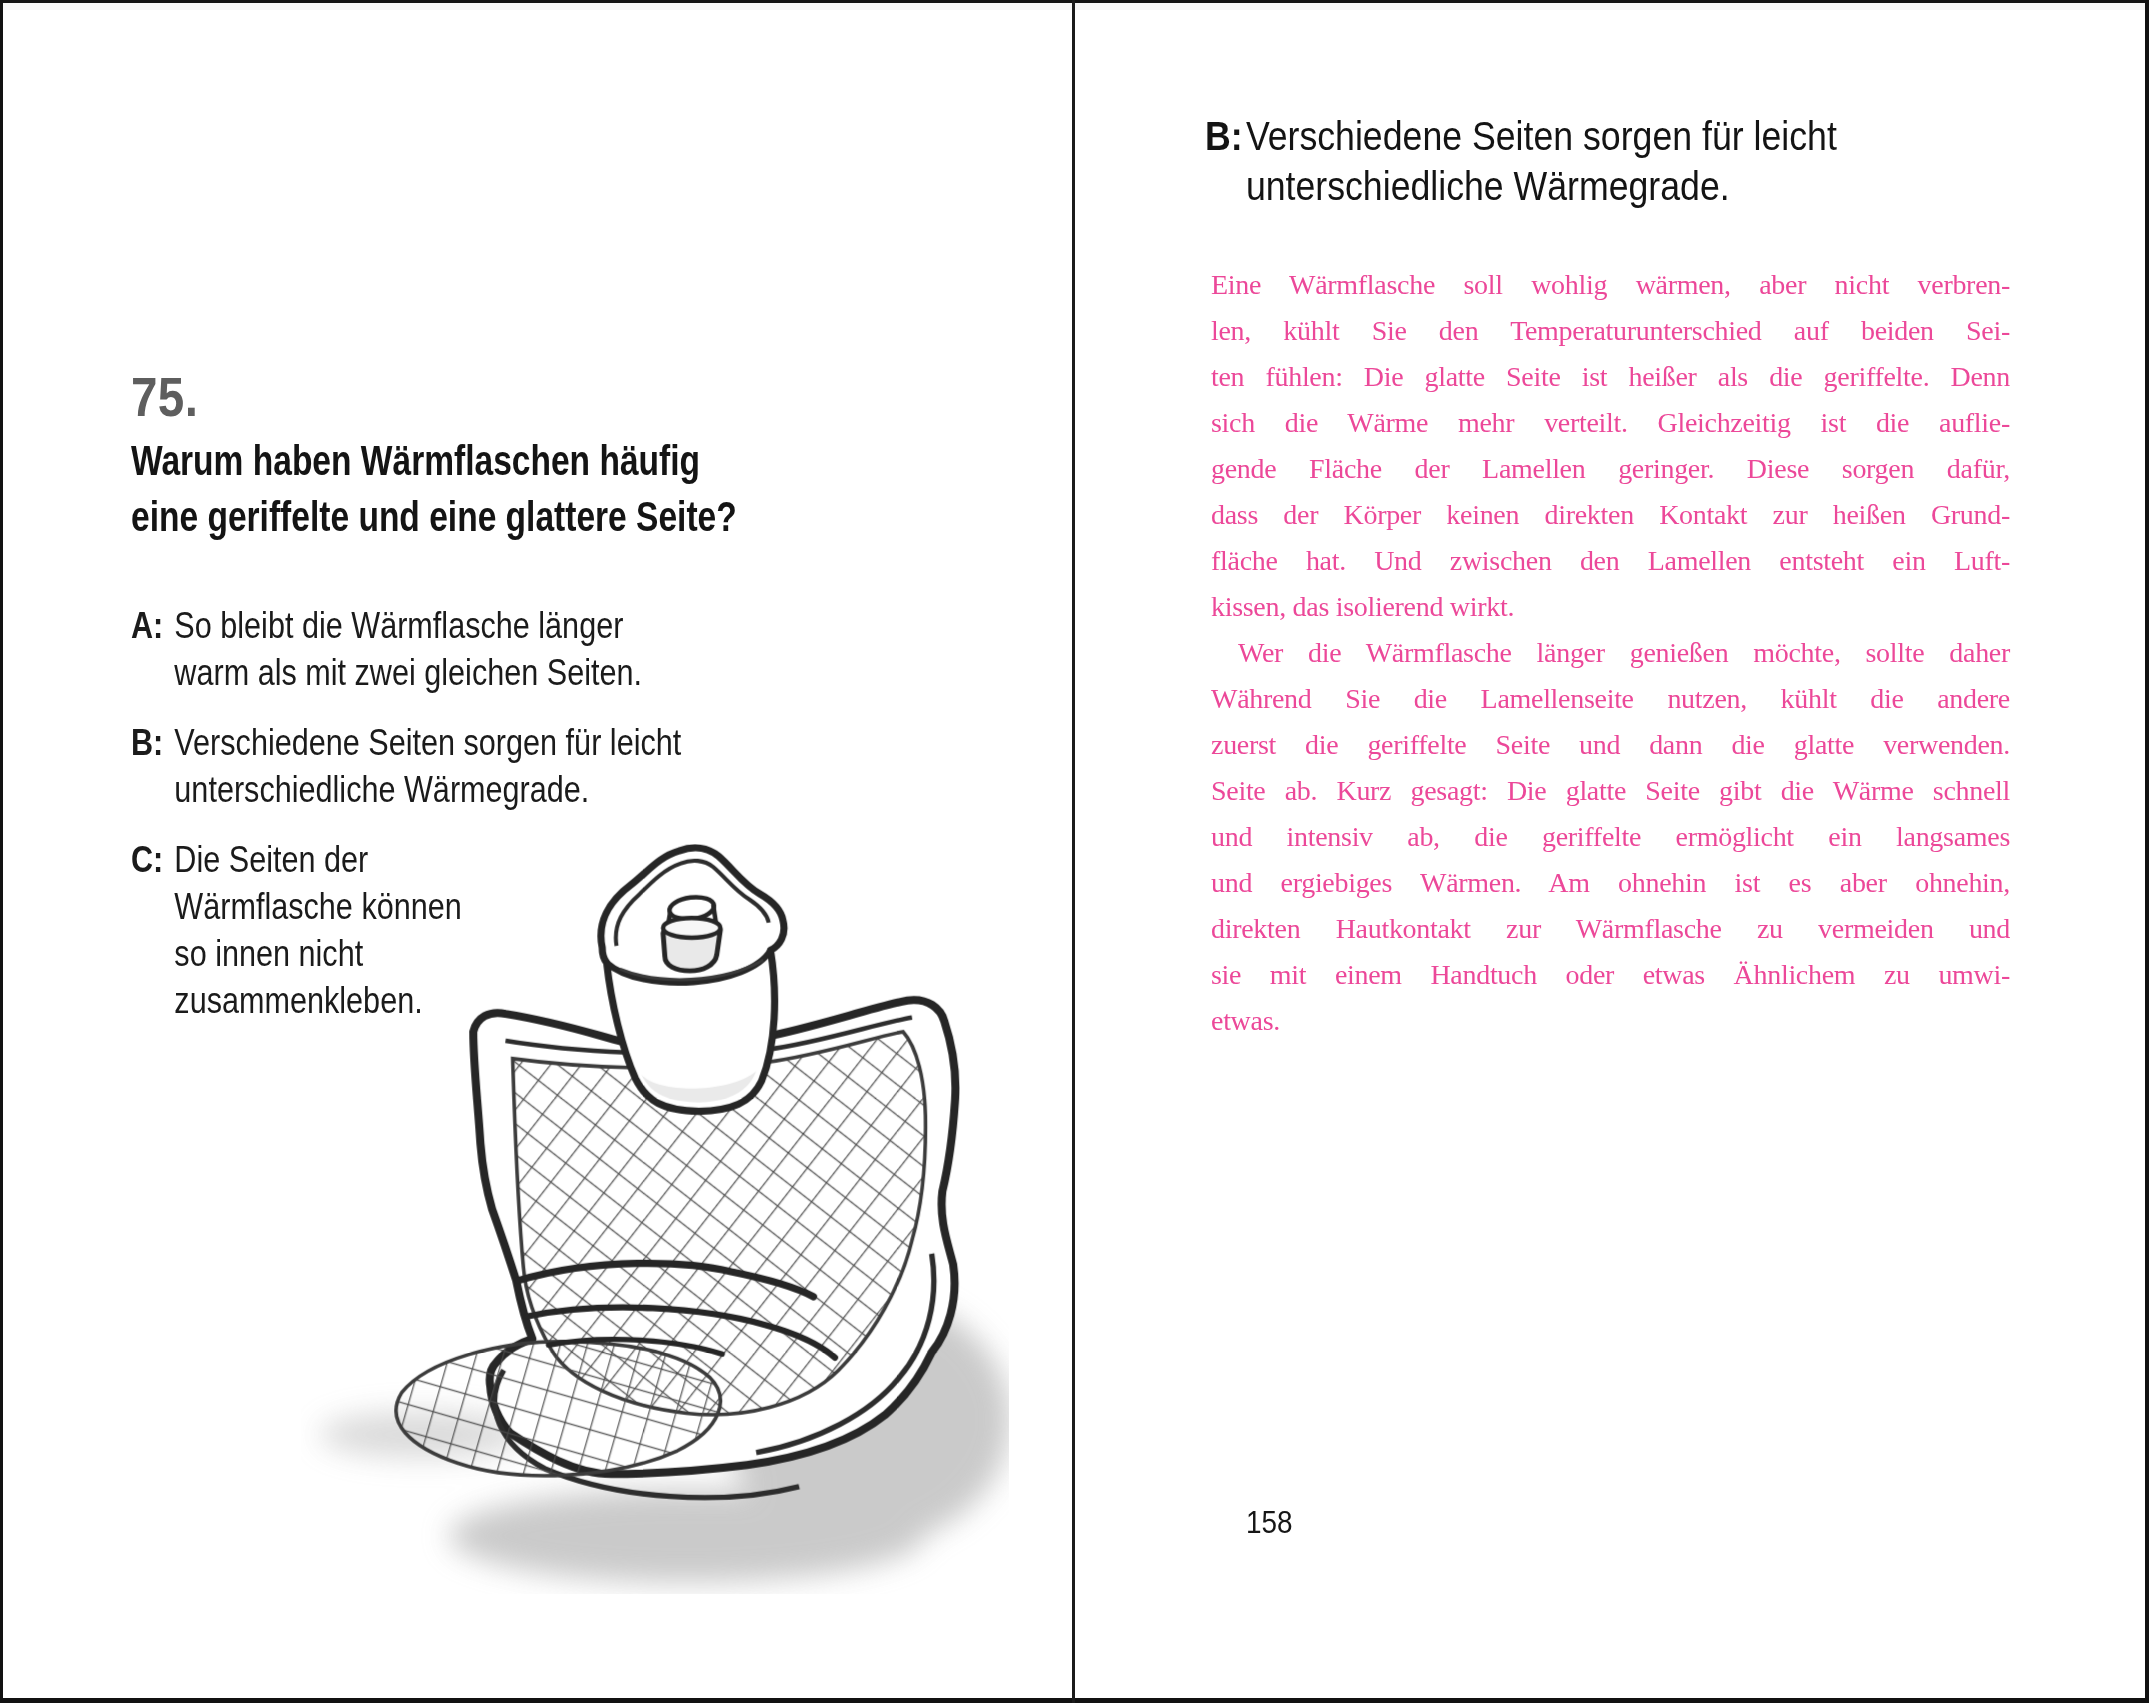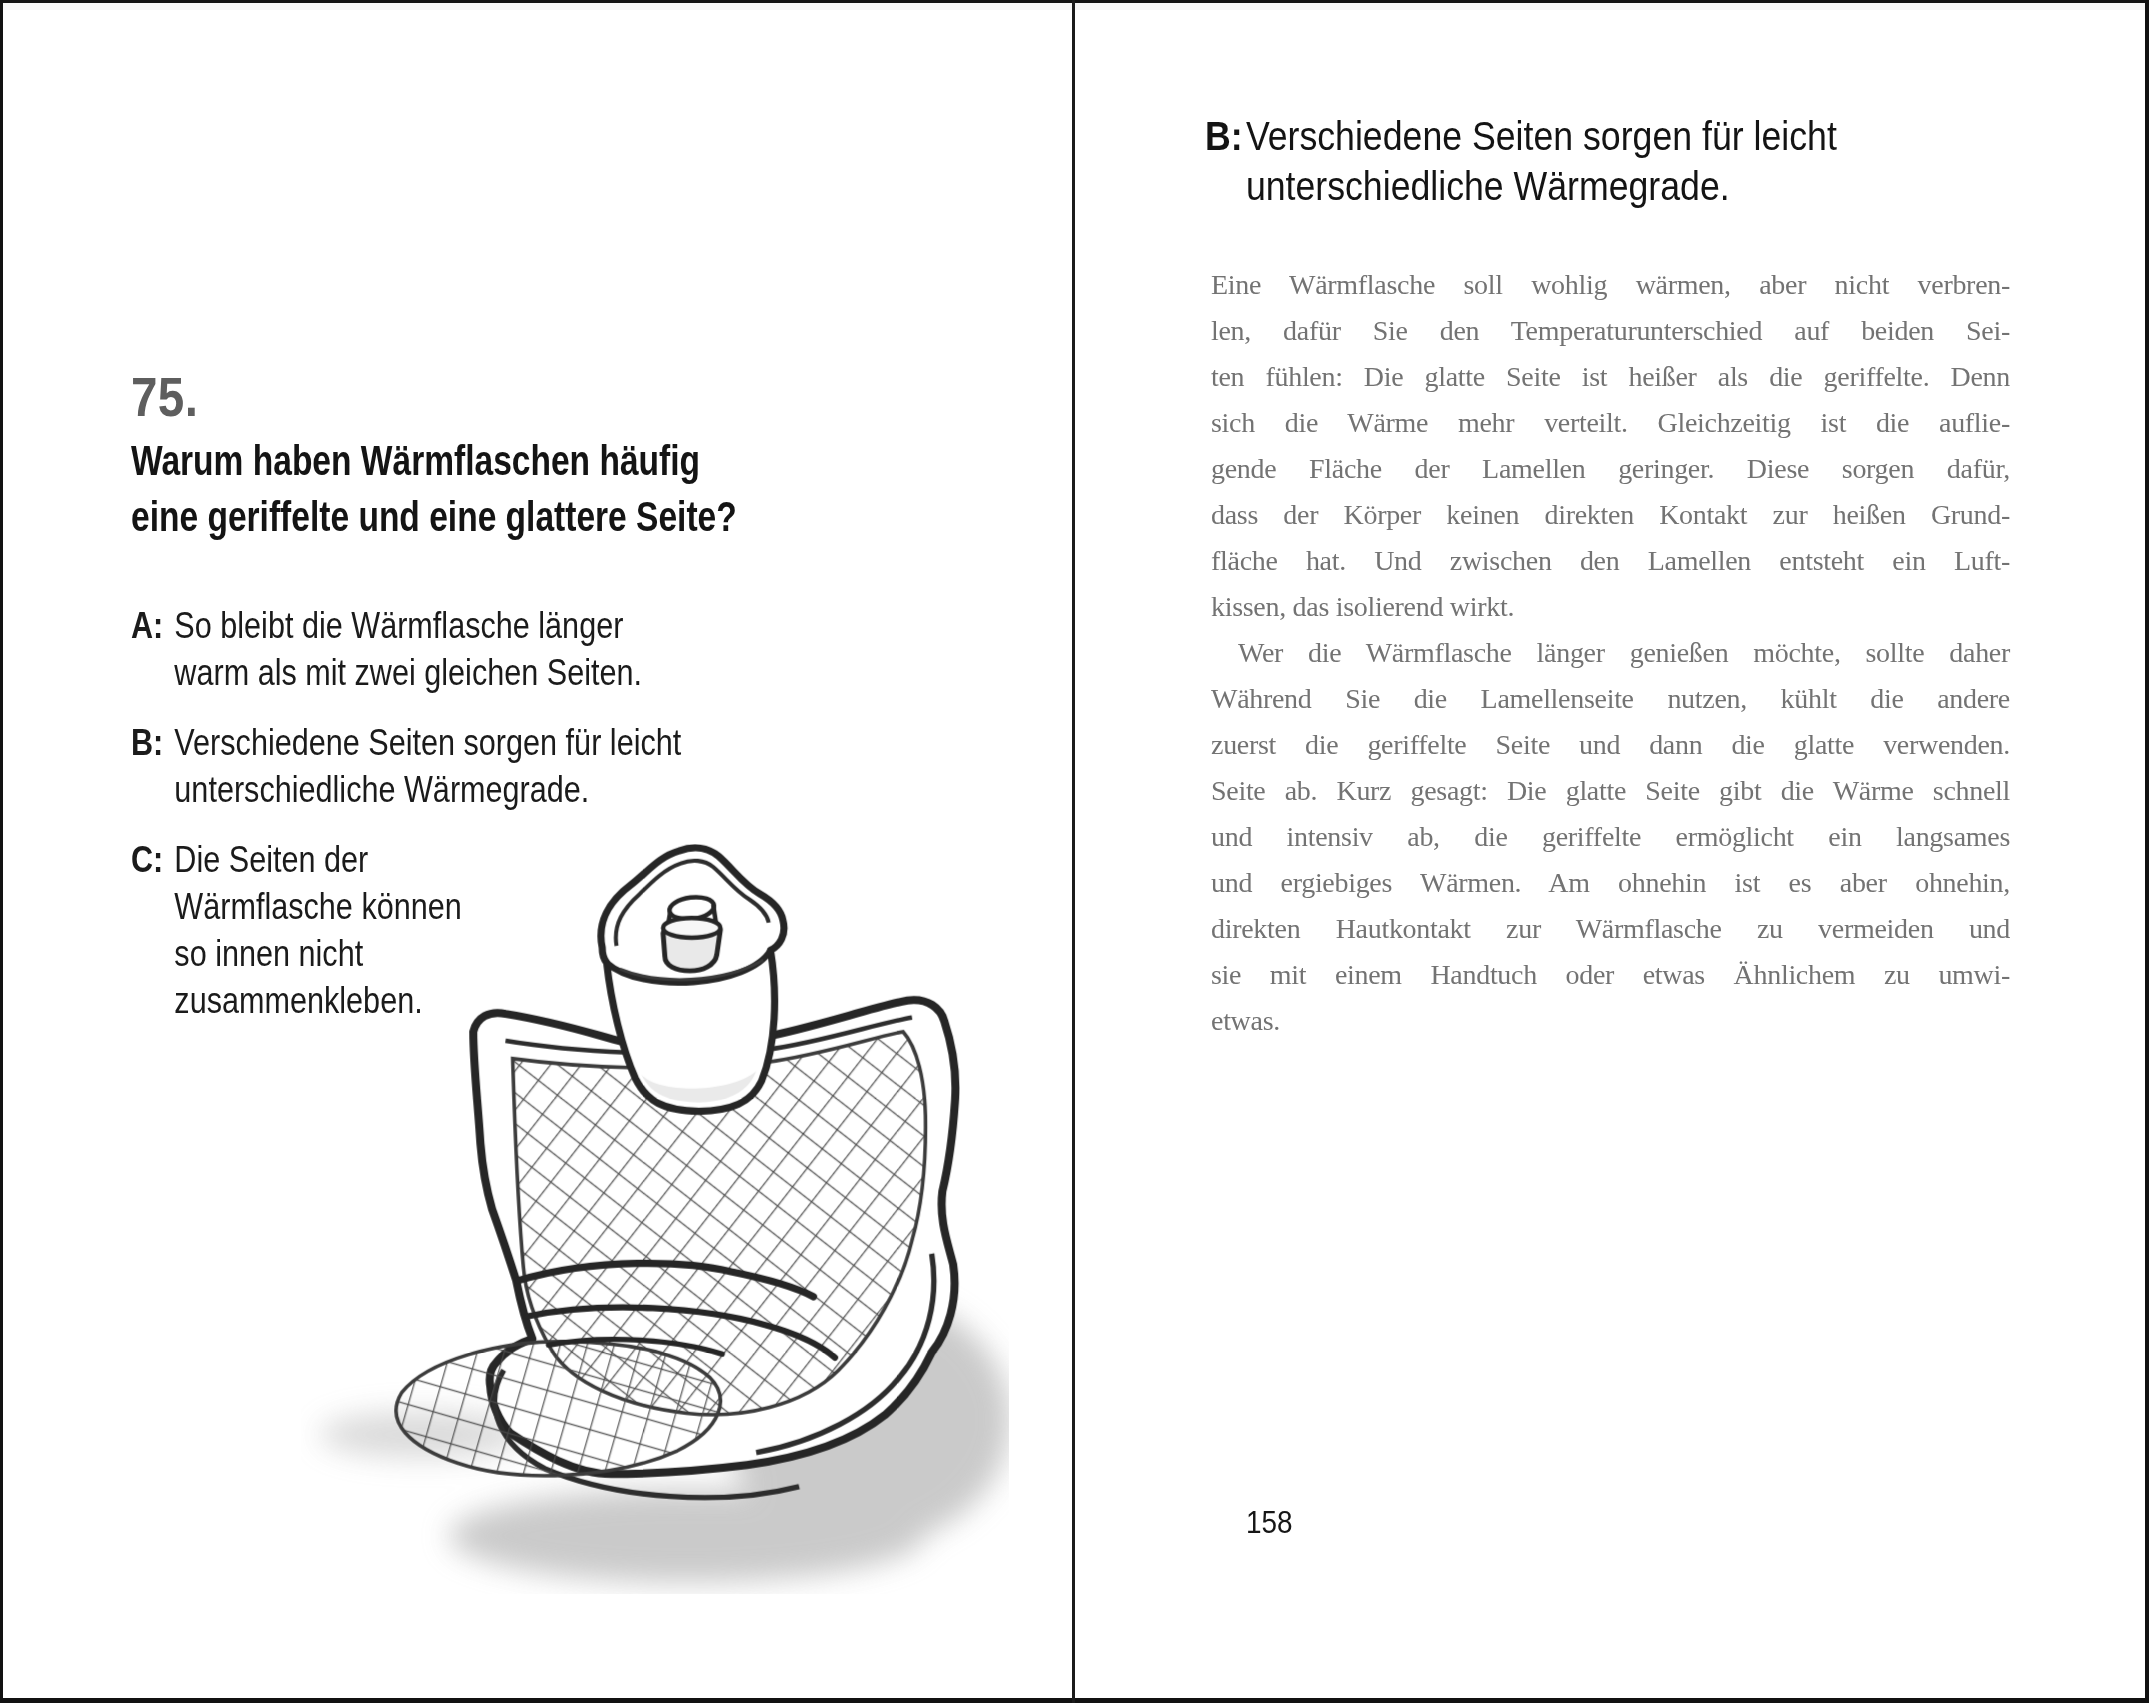--- a/index.html
+++ b/index.html
@@ -45,21 +45,21 @@
   .ans {
     position:absolute; left:129px; top:111px; display:flex;
     font-size:41px; line-height:50px; color:#141414;
   }
   .ans-label { font-weight:bold; width:47px; flex:0 0 47px; }
   .ans-text .ln { display:block; white-space:nowrap; }
 
   .body-text {
     position:absolute; left:135px; top:262px; width:799px;
     font-family:"Liberation Serif","DejaVu Serif",serif;
-    font-size:28px; line-height:46px; letter-spacing:-0.3px; color:#737373;
+    font-size:28px; line-height:46px; letter-spacing:-0.3px; color:#ec4899;
   }
   .bl { text-align:justify; text-align-last:justify; }
   .bl.last { text-align-last:left; }
   .bl.indent { text-indent:27px; }
 
   .pageno { position:absolute; left:170px; top:1505px; font-size:31px; color:#161616; }
 </style>
 </head>
 <body>
 
@@ -215,21 +215,21 @@
     <div class="ans cond87">
       <span class="ans-label">B:</span>
       <span class="ans-text">
         <span class="ln">Verschiedene Seiten sorgen für leicht</span>
         <span class="ln">unterschiedliche Wärmegrade.</span>
       </span>
     </div>
 
     <div class="body-text">
       <div class="bl">Eine Wärmflasche soll wohlig wärmen, aber nicht verbren-</div>
-      <div class="bl">len, dafür Sie den Temperaturunterschied auf beiden Sei-</div>
+      <div class="bl">len, kühlt Sie den Temperaturunterschied auf beiden Sei-</div>
       <div class="bl">ten fühlen: Die glatte Seite ist heißer als die geriffelte. Denn</div>
       <div class="bl">sich die Wärme mehr verteilt. Gleichzeitig ist die auflie-</div>
       <div class="bl">gende Fläche der Lamellen geringer. Diese sorgen dafür,</div>
       <div class="bl">dass der Körper keinen direkten Kontakt zur heißen Grund-</div>
       <div class="bl">fläche hat. Und zwischen den Lamellen entsteht ein Luft-</div>
       <div class="bl last">kissen, das isolierend wirkt.</div>
 
       <div class="bl indent">Wer die Wärmflasche länger genießen möchte, sollte daher</div>
       <div class="bl">Während Sie die Lamellenseite nutzen, kühlt die andere</div>
       <div class="bl">zuerst die geriffelte Seite und dann die glatte verwenden.</div>

